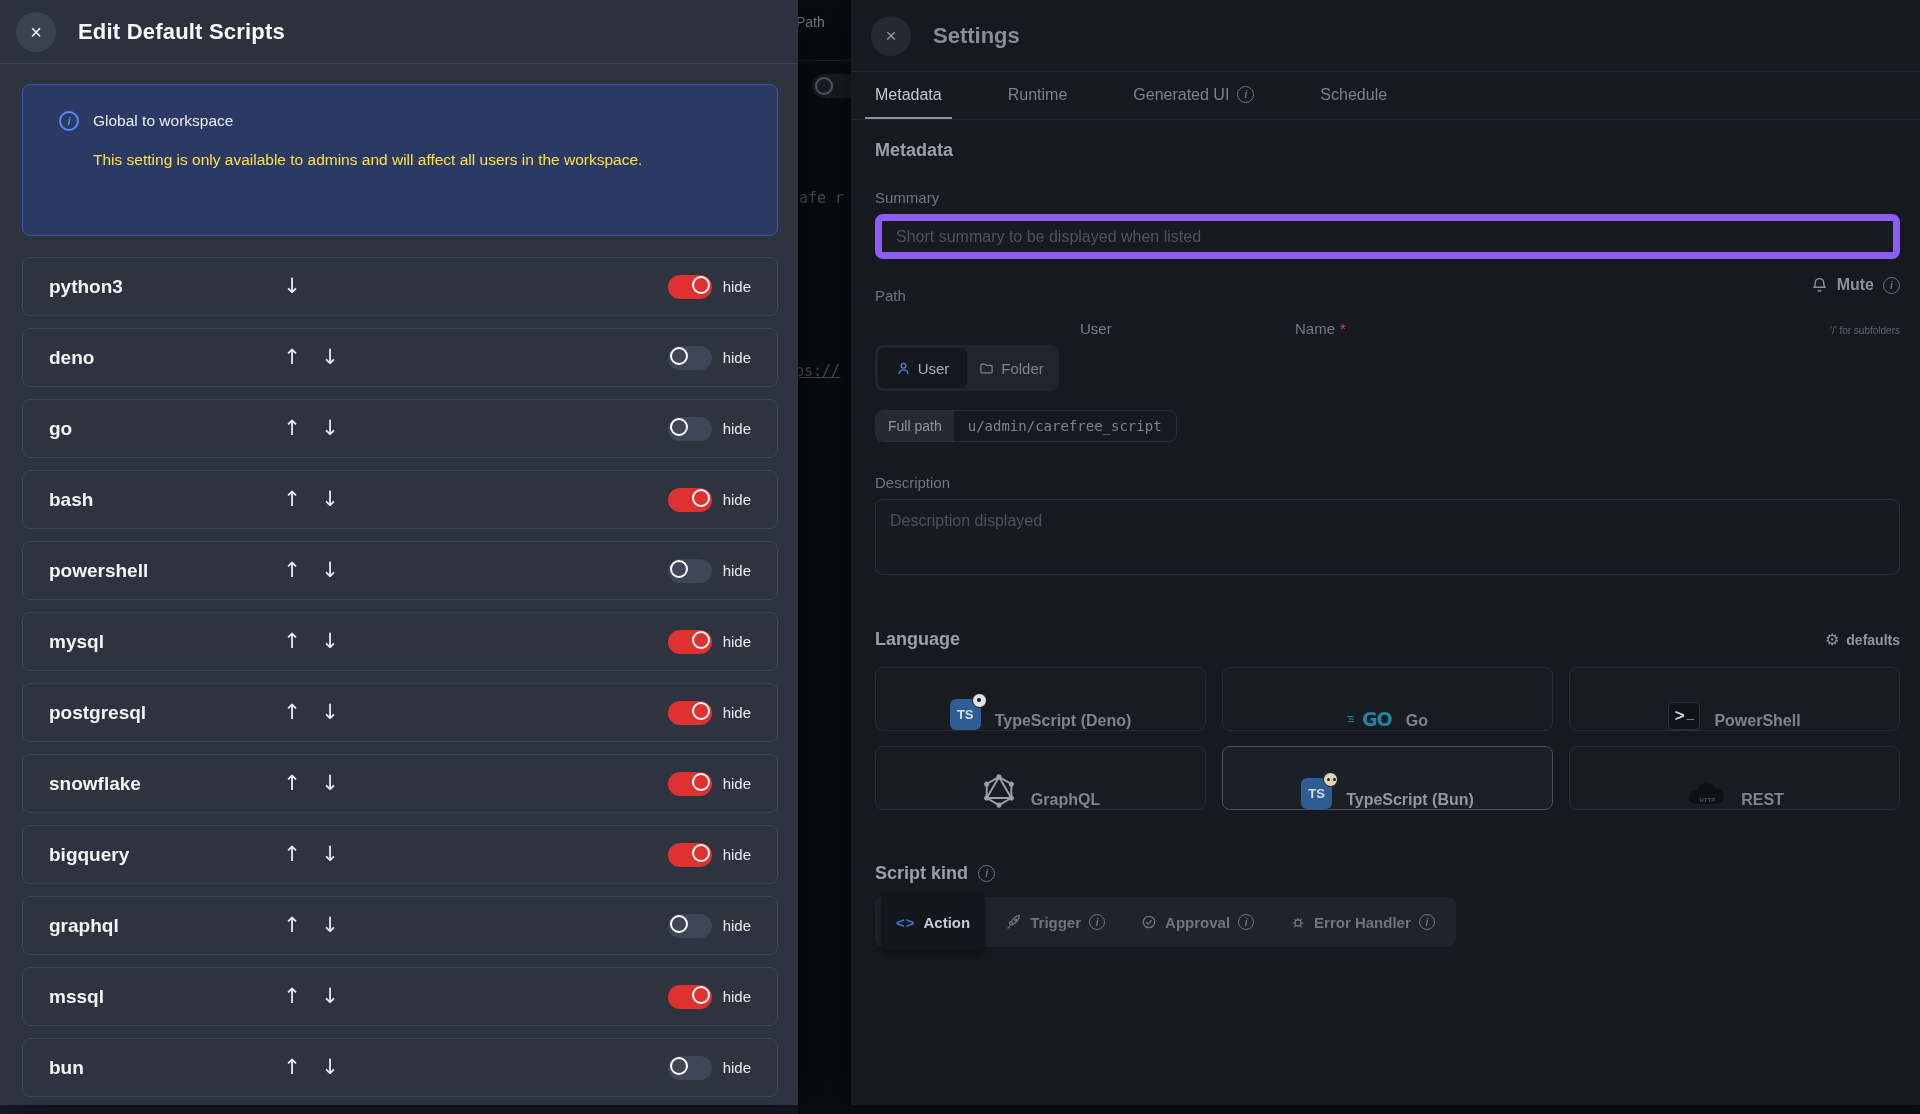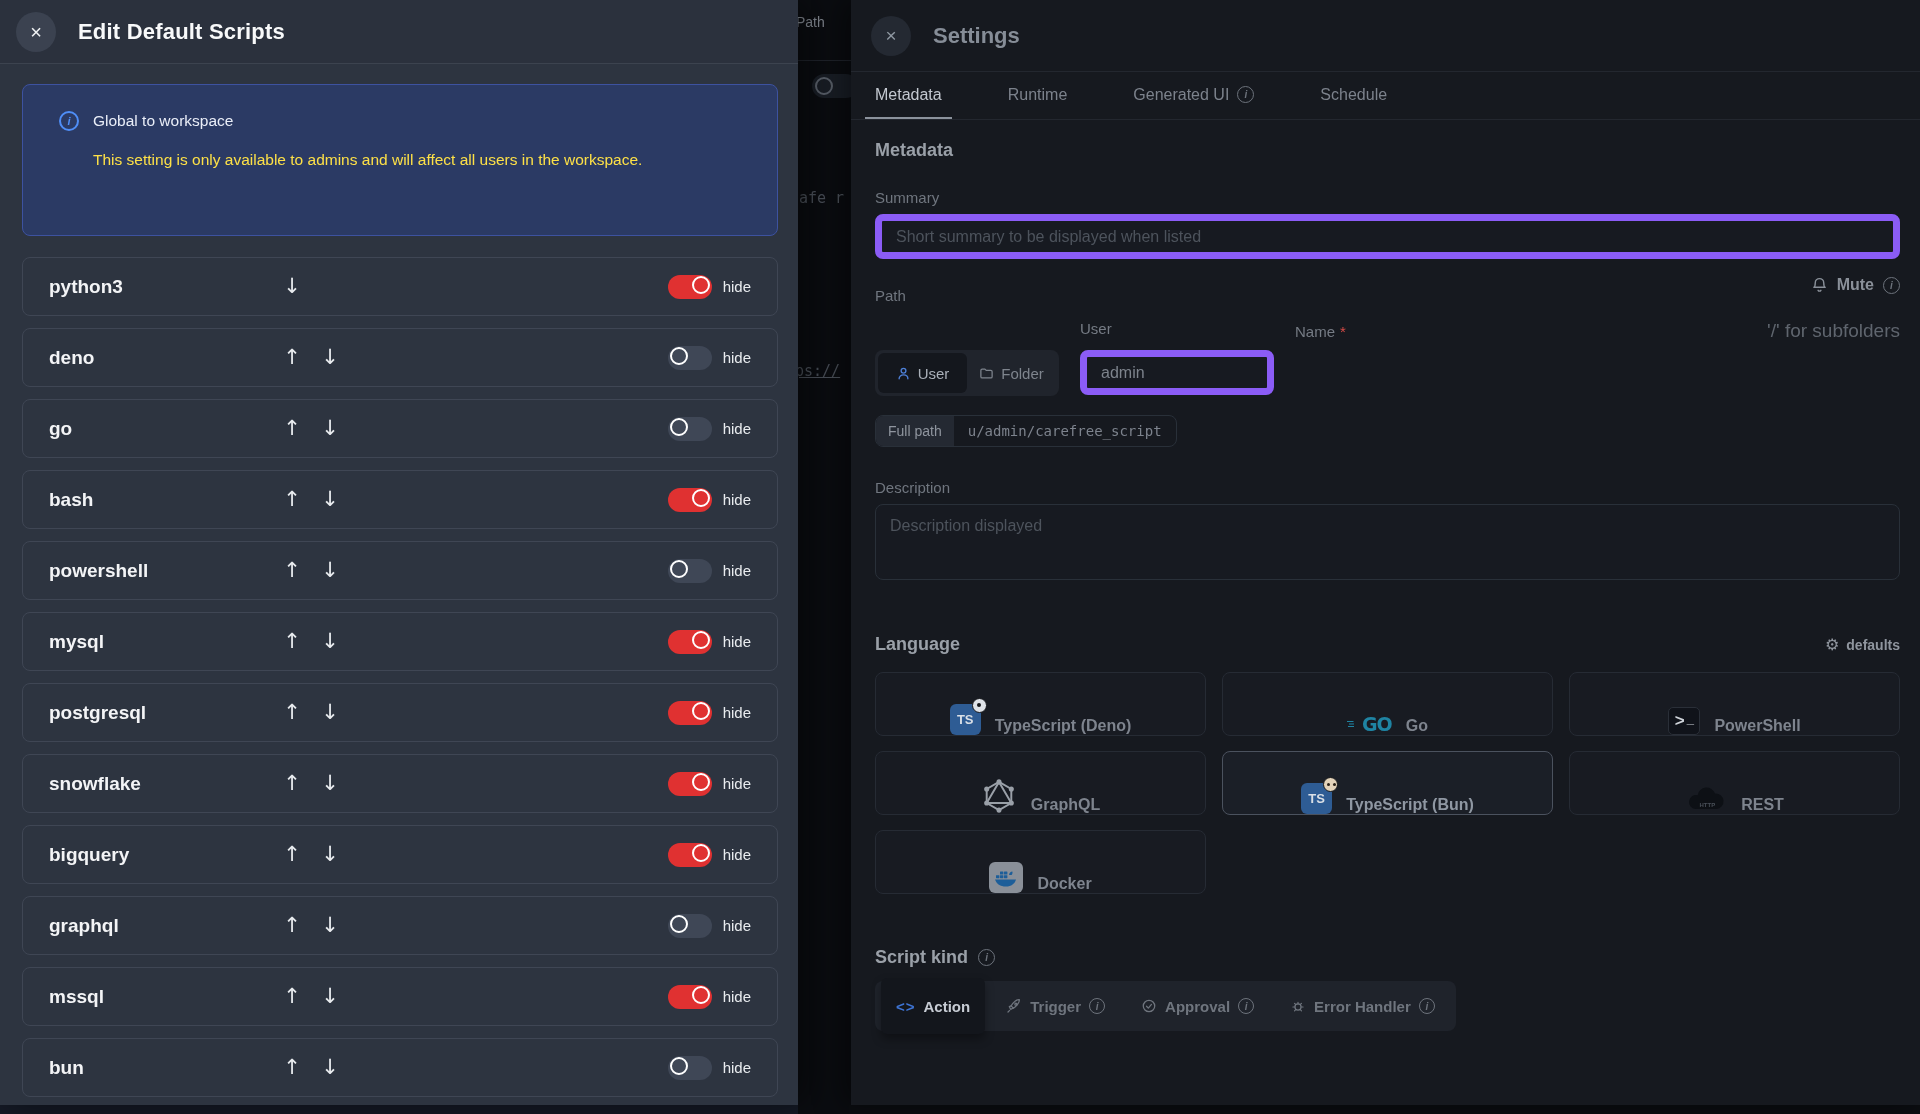--- a/index.html
+++ b/index.html
@@ -110,21 +110,21 @@
     border-radius:8px; padding:0 14px; font-size:16px; color:#7d838c; font-family:"Liberation Sans",sans-serif;
   }
   .txt-input::placeholder, textarea::placeholder { color:#4d535c; opacity:1; }
 
   .path-grid { display:grid; grid-template-columns:184px 194px 1fr; column-gap:21px; }
   .pg-labels { margin-top:16px; }
   .pg-controls { margin-top:8px; }
   .sub-label { font-size:15px; color:#757b84; }
   .name-label-cell { display:flex; justify-content:space-between; align-items:baseline; }
   .req-star { color:#d64b47; margin-left:5px; }
-  .hint { font-size:19px; color:#5f656e; }
+  .hint { font-size:10px; color:#5f656e; }
 
   .seg2 { height:46px; background:#20242c; border-radius:8px; padding:3px; display:flex; }
   .seg2 .seg-item {
     flex:1; border:none; background:transparent; border-radius:6px; cursor:pointer;
     display:flex; align-items:center; justify-content:center; gap:7px;
     font-size:15px; color:#7e848d; font-family:"Liberation Sans",sans-serif;
   }
   .seg2 .seg-item.selected { background:#14171d; color:#aab0b9; }
   .pg-controls .txt-input { margin-top:0; }
 
@@ -456,21 +456,20 @@
           </svg>
           <span>User</span>
         </button>
         <button class="seg-item">
           <svg width="15" height="15" viewBox="0 0 24 24" fill="none" stroke="#7e848d" stroke-width="2" stroke-linejoin="round">
             <path d="M3 7a2 2 0 0 1 2-2h4.5l2 2H19a2 2 0 0 1 2 2v8a2 2 0 0 1-2 2H5a2 2 0 0 1-2-2z"></path>
           </svg>
           <span>Folder</span>
         </button>
       </div>
-      <input class="txt-input" type="text" value="admin" style="">
     </div>
 
     <div class="fullpath">
       <span class="fp-chip">Full path</span>
       <span class="fp-val">u/admin/carefree_script</span>
     </div>
 
     <div class="fld-label desc-label">Description</div>
     <textarea class="txt-area" placeholder="Description displayed" style=""></textarea>
 
@@ -539,38 +538,20 @@
         <button class="lang-btn">
           <span class="icon-slot">
             <svg width="42" height="28" viewBox="0 0 42 28">
               <path d="M11 23a7 7 0 1 1 1.6-13.8A9 9 0 0 1 30 7.5 7.5 7.5 0 0 1 31.5 23z" fill="#0d1015"></path>
               <text x="14.5" y="20.5" font-size="6" fill="#494f58" font-family="sans-serif" font-weight="bold">HTTP</text>
             </svg>
           </span>
           <span>REST</span>
         </button>
 
-        <button class="lang-btn">
-          <span class="icon-slot">
-            <span class="docker-sq">
-              <svg width="23" height="18" viewBox="0 0 23 18">
-                <g fill="#1d5e99">
-                  <rect x="1" y="6.2" width="3.4" height="3" rx=".4"></rect>
-                  <rect x="5" y="6.2" width="3.4" height="3" rx=".4"></rect>
-                  <rect x="9" y="6.2" width="3.4" height="3" rx=".4"></rect>
-                  <rect x="5" y="2.6" width="3.4" height="3" rx=".4"></rect>
-                  <rect x="9" y="2.6" width="3.4" height="3" rx=".4"></rect>
-                  <path d="M14 6c.2-1.9 1.6-3.2 3.4-3.4.3 1.2.1 2.4-.7 3.4z"></path>
-                  <path d="M0 10.4h21c-1.2 4.3-4.6 7-10.2 7C5.2 17.4 1.6 15 0 10.4z"></path>
-                </g>
-              </svg>
-            </span>
-          </span>
-          <span>Docker</span>
-        </button>
       </div>
 
     <div class="sk-head-row">
       <div class="sec-heading">Script kind</div>
       <span class="i-circle">i</span>
     </div>
 
     <div class="sk-seg">
 
         <button class="sk-item selected">

